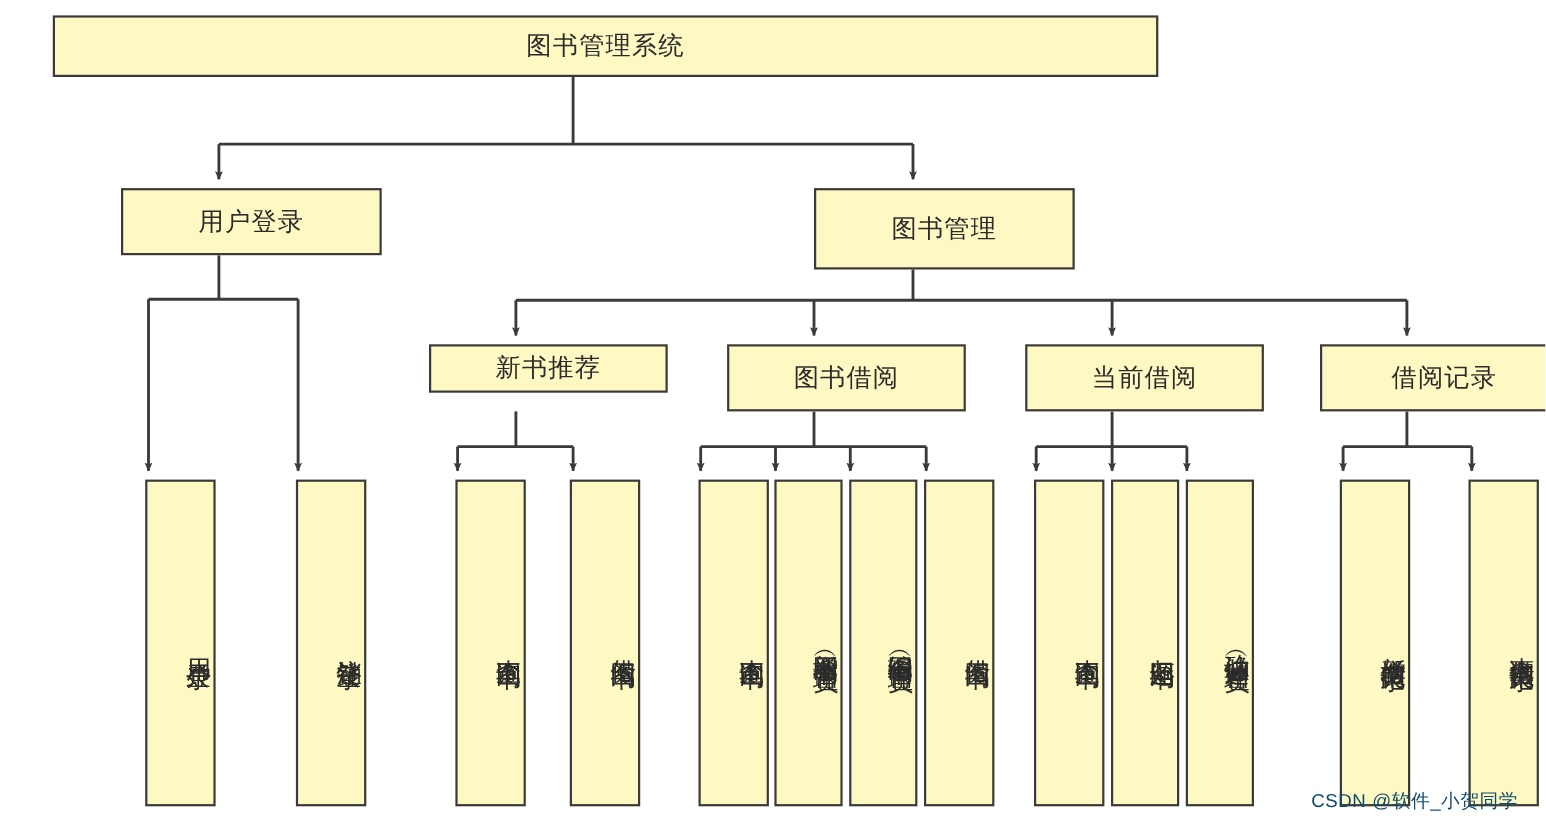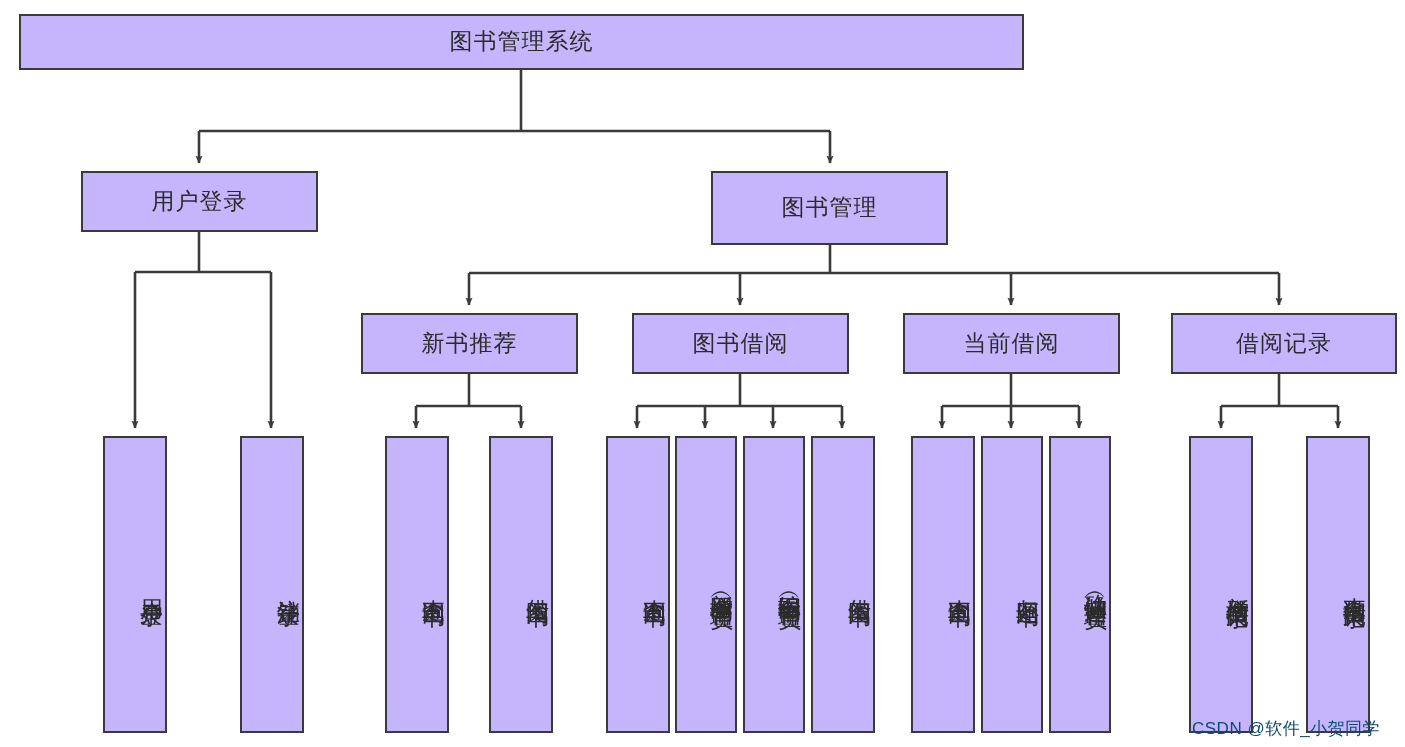--- a/index.html
+++ b/index.html
@@ -23,26 +23,27 @@
     left: 0;
     top: 0;
     width: 1405px;
     height: 747px;
     pointer-events: none;
   }
   .node {
     position: absolute;
     box-sizing: border-box;
     border: 2.5px solid #3a3a3a;
-    background: #c4b5fd;
+    background: #fef9c3;
     display: flex;
     align-items: center;
     justify-content: center;
     color: #2b2b2b;
     text-align: right;
+    margin-left: 29px;
   }
   .node.horiz {
     font-size: 23px;
     letter-spacing: 1px;
     line-height: 1.2;
   }
   .node.root {
     font-size: 23px;
   }
   .node.vert {
@@ -125,21 +126,21 @@
       <path d="M1221,406 L1221,428" marker-end="url(#arrow)"></path>
       <path d="M1338,406 L1338,428" marker-end="url(#arrow)"></path>
     </g>
   </svg>
 
   <div class="node root horiz" style="left:19px; top:14px; width:1005px; height:56px;">图书管理系统</div>
 
   <div class="node horiz" style="left:81px; top:171px; width:237px; height:61px;">用户登录</div>
   <div class="node horiz" style="left:711px; top:171px; width:237px; height:74px;">图书管理</div>
 
-  <div class="node horiz" style="left:361px; top:313px; width:217px; height:61px;">新书推荐</div>
+  <div class="node horiz" style="left:361px; top:313px; width:217px; height:44px;">新书推荐</div>
   <div class="node horiz" style="left:903px; top:313px; width:217px; height:61px;">当前借阅</div>
   <div class="node horiz" style="left:632px; top:313px; width:217px; height:61px;">图书借阅</div>
   <div class="node horiz" style="left:1171px; top:313px; width:226px; height:61px;">借阅记录</div>
 
   <div class="node vert" style="left:103px; top:436px; width:64px; height:297px;">
     <span class="vlabel">用户登录</span>
   </div>
   <div class="node vert" style="left:240px; top:436px; width:64px; height:297px;">
     <span class="vlabel">注销登录</span>
   </div>

